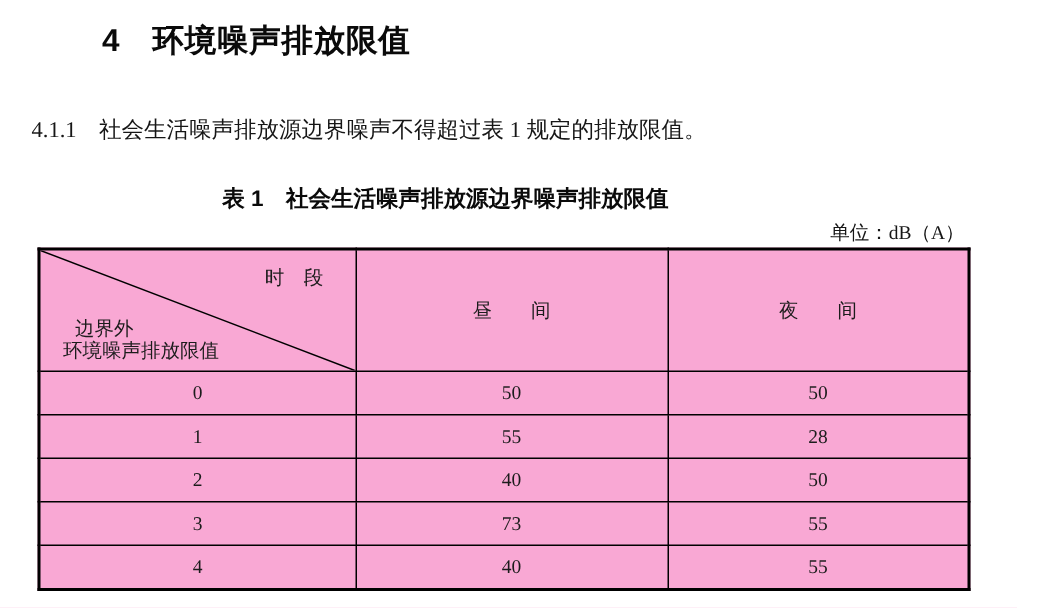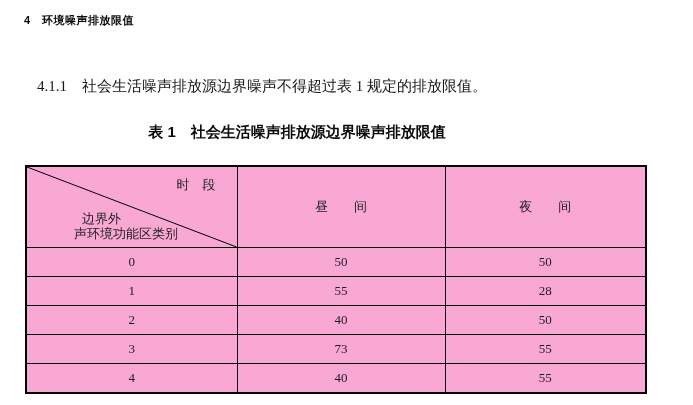--- a/index.html
+++ b/index.html
@@ -12,34 +12,34 @@
   .page {
     position: relative;
     width: 693px; height: 405px;
     background: #ffffff;
     overflow: hidden;
   }
   .heading {
     position: absolute;
     font-family: "Liberation Sans", sans-serif;
     font-weight: bold;
-    font-size: 11px;
+    font-size: 21px;
     color: #0a0a0a;
     white-space: pre;
     letter-spacing: 0.5px;
+    margin-left: 44px;
   }
   .h-section { top: 13px; left: 24px; }
   .h-subsection { top: 44px; left: 21px; }
   .clause {
     position: absolute;
     top: 77px; left: 21px;
     font-size: 15px;
     color: #161616;
     white-space: pre;
-    margin-left: 16px;
   }
   .table-title {
     position: absolute;
     top: 123px; left: 0;
     width: 594px;
     text-align: center;
     font-family: "Liberation Sans", sans-serif;
     font-weight: bold;
     font-size: 15px;
     color: #0a0a0a;
@@ -89,51 +89,51 @@
     font-size: 13px;
     white-space: pre;
   }
   .corner-zone {
     position: absolute;
     left: 15px; bottom: 6px;
     text-align: left;
     font-size: 13px;
     line-height: 15px;
     white-space: pre;
-    margin-left: 32px;
   }
   .corner-zone .zl1 { padding-left: 8px; }
 </style>
 </head>
 <body>
 
 <div class="page">
 
   <div class="heading h-section">4　环境噪声排放限值</div>
 
 
   <div class="clause">4.1.1　社会生活噪声排放源边界噪声不得超过表 1 规定的排放限值。</div>
 
   <div class="table-title">表 1　社会生活噪声排放源边界噪声排放限值</div>
 
+  <div class="unit-label">单位：dB（A）</div>
 
   <table class="limits">
     <colgroup>
       <col style="width:211px">
       <col style="width:208px">
       <col style="width:201px">
     </colgroup>
     <tbody>
       <tr class="header-row">
         <td class="corner-cell">
           <svg class="diag" viewBox="0 0 100 100" preserveAspectRatio="none">
             <line x1="0" y1="0" x2="100" y2="100" stroke="#000000" stroke-width="1" vector-effect="non-scaling-stroke"></line>
           </svg>
           <span class="corner-time">时　段</span>
-          <span class="corner-zone"><span class="zl1">边界外</span><br><span>声环境功能区类别</span></span>
+          <span class="corner-zone"><span class="zl1">边界外</span><br><span>环境噪声排放限值</span></span>
         </td>
         <td>昼　　间</td>
         <td>夜　　间</td>
       </tr>
       <tr class="data-row">
         <td>0</td>
         <td>50</td>
         <td>50</td>
       </tr>
       <tr class="data-row">

